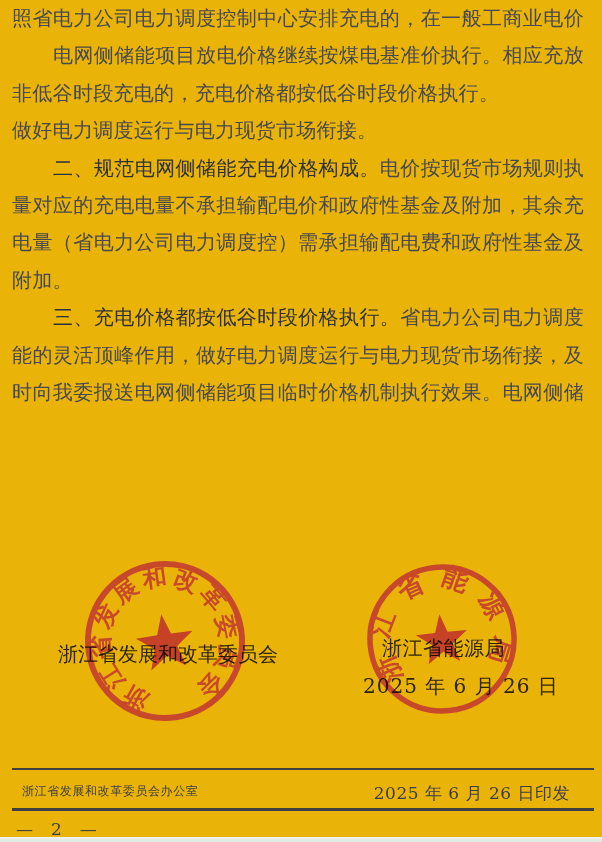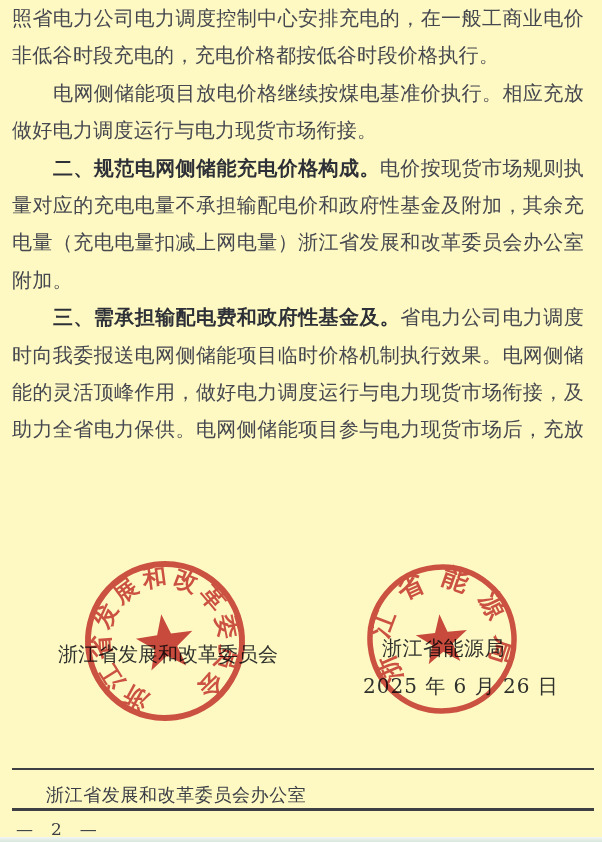--- a/index.html
+++ b/index.html
@@ -3,81 +3,80 @@
 <meta charset="utf-8">
 <style>
   * { margin:0; padding:0; box-sizing:border-box; }
   html,body { width:602px; height:842px; }
   body {
     font-family: "DejaVu Serif", "Liberation Serif", serif;
     background:#ffffff;
   }
   .page {
     position:relative; width:602px; height:842px;
-    background:#fef9c3; overflow:hidden;
+    background:#eab308; overflow:hidden;
   }
   
   .doc-body {
     position:absolute; left:12px; top:0; width:572px;
     color:#464850;
   }
   .line {
     height:37.4px; line-height:37.4px; font-size:20px;
     text-align:justify; overflow:hidden;
     letter-spacing:0.3px;
   }
   .line.fill { text-align-last:justify; }
   .line.indent { text-indent:41px; }
-  .line .bold { font-weight:700; color:#2e3037; }
+  .line .bold { font-weight:400; color:#2e3037; }
   
   .seal { position:absolute; opacity:0.88; }
   .seal-ring { fill:none; stroke:#c43a30; }
   .seal-star { fill:#c0332b; }
   .seal-arc-text {
     fill:#c43a30; font-weight:700;
     font-family:"DejaVu Sans","Liberation Sans",sans-serif;
   }
   
   .sig {
     position:absolute; color:#2f323a; font-size:20px;
     line-height:24px; mix-blend-mode:multiply; white-space:nowrap;
   }
   
   .rule { position:absolute; left:12px; width:582px; background:#3f4044; }
   .rule-top { top:768px; height:2px; }
   .rule-bottom { top:808px; height:3px; }
-  .footer-office { position:absolute; left:46px; top:783px; font-size:18px; letter-spacing:0.6px; color:#3a3d45; }
+  .footer-office { position:absolute; left:22px; top:783px; font-size:12px; letter-spacing:0.6px; color:#3a3d45; }
   .footer-print { position:absolute; right:32px; top:782px; font-size:17px; letter-spacing:0.5px; color:#3a3d45; }
   .page-num {
     position:absolute; left:16px; top:819px; font-size:17px; color:#3a3d45;
     display:inline-flex; align-items:center; column-gap:18px;
   }
   .edge-strip {
     position:absolute; left:0; bottom:0; width:602px; height:5px;
     background:linear-gradient(#f2f6f2,#d6e5dc);
   }
 </style>
 </head>
 <body>
 
 <div class="page">
 
   <div class="doc-body">
       <div class="line fill"><span>照省电力公司电力调度控制中心安排充电的，在一般工商业电价</span></div>
+      <div class="line indent fill"><span>电网侧储能项目放电价格继续按煤电基准价执行。相应充放</span></div>
       <div class="line"><span>非低谷时段充电的，充电价格都按低谷时段价格执行。</span></div>
-      <div class="line indent fill"><span>电网侧储能项目放电价格继续按煤电基准价执行。相应充放</span></div>
       <div class="line"><span>做好电力调度运行与电力现货市场衔接。</span></div>
       <div class="line indent fill"><span class="bold">二、规范电网侧储能充电价格构成。</span><span>电价按现货市场规则执行</span></div>
       <div class="line fill"><span>量对应的充电电量不承担输配电价和政府性基金及附加，其余充</span></div>
-      <div class="line fill"><span>电量（充电电量扣减上网电量）浙江省发展和改革委员会办公室</span></div>
+      <div class="line fill"><span>电量（省电力公司电力调度控）需承担输配电费和政府性基金及</span></div>
       <div class="line"><span>附加。</span></div>
-      <div class="line indent fill"><span class="bold">三、需承担输配电费和政府性基金及。</span><span>省电力公司电力调度控</span></div>
+      <div class="line indent fill"><span class="bold">三、充电价格都按低谷时段价格执行。</span><span>省电力公司电力调度控</span></div>
+      <div class="line fill"><span>能的灵活顶峰作用，做好电力调度运行与电力现货市场衔接，及</span></div>
       <div class="line fill"><span>时向我委报送电网侧储能项目临时价格机制执行效果。电网侧储</span></div>
-      <div class="line fill"><span>能的灵活顶峰作用，做好电力调度运行与电力现货市场衔接，及</span></div>
-      <div class="line fill"><span>助力全省电力保供。电网侧储能项目参与电力现货市场后，充放</span></div>
     </div>
 
   <svg class="seal" style="left:80px; top:556px;" width="170" height="170" viewBox="0 0 170 170">
     <g transform="rotate(-8 85 85)">
       <circle class="seal-ring" cx="85" cy="85" r="77" stroke-width="6"></circle>
       <path id="sealArcL" fill="none" d="M 85,141 a 56,56 0 1,1 0,-112 a 56,56 0 1,1 0,112"></path>
       <text class="seal-arc-text" font-size="24" letter-spacing="4">
         <textPath href="#sealArcL" startOffset="22">浙江省发展和改革委员会</textPath>
       </text>
       <polygon class="seal-star" transform="translate(85 88)" points="0,-30 7,-9.7 28.5,-9.3 11.4,3.7 17.6,24.3 0,12 -17.6,24.3 -11.4,3.7 -28.5,-9.3 -7,-9.7"></polygon>
@@ -94,20 +93,21 @@
       <polygon class="seal-star" transform="translate(80 82)" points="0,-27 6.3,-8.7 25.7,-8.4 10.3,3.3 15.9,21.8 0,10.8 -15.9,21.8 -10.3,3.3 -25.7,-8.4 -6.3,-8.7"></polygon>
     </g>
   </svg>
 
   <div class="sig" style="left:58px; top:642px; letter-spacing:0px;">浙江省发展和改革委员会</div>
   <div class="sig" style="left:382px; top:636px; letter-spacing:0.5px;">浙江省能源局</div>
   <div class="sig" style="left:363px; top:674px; letter-spacing:1px;text-align:center;">2025 年 6 月 26 日</div>
 
   <div class="rule rule-top"></div>
   <div class="footer-office">浙江省发展和改革委员会办公室</div>
+  <div class="footer-print">2025 年 6 月 26 日印发</div>
   <div class="rule rule-bottom"></div>
 
   <div class="page-num">
     <span>—</span>
     <span>2</span>
     <span>—</span>
   </div>
 
   <div class="edge-strip"></div>
 </div>

